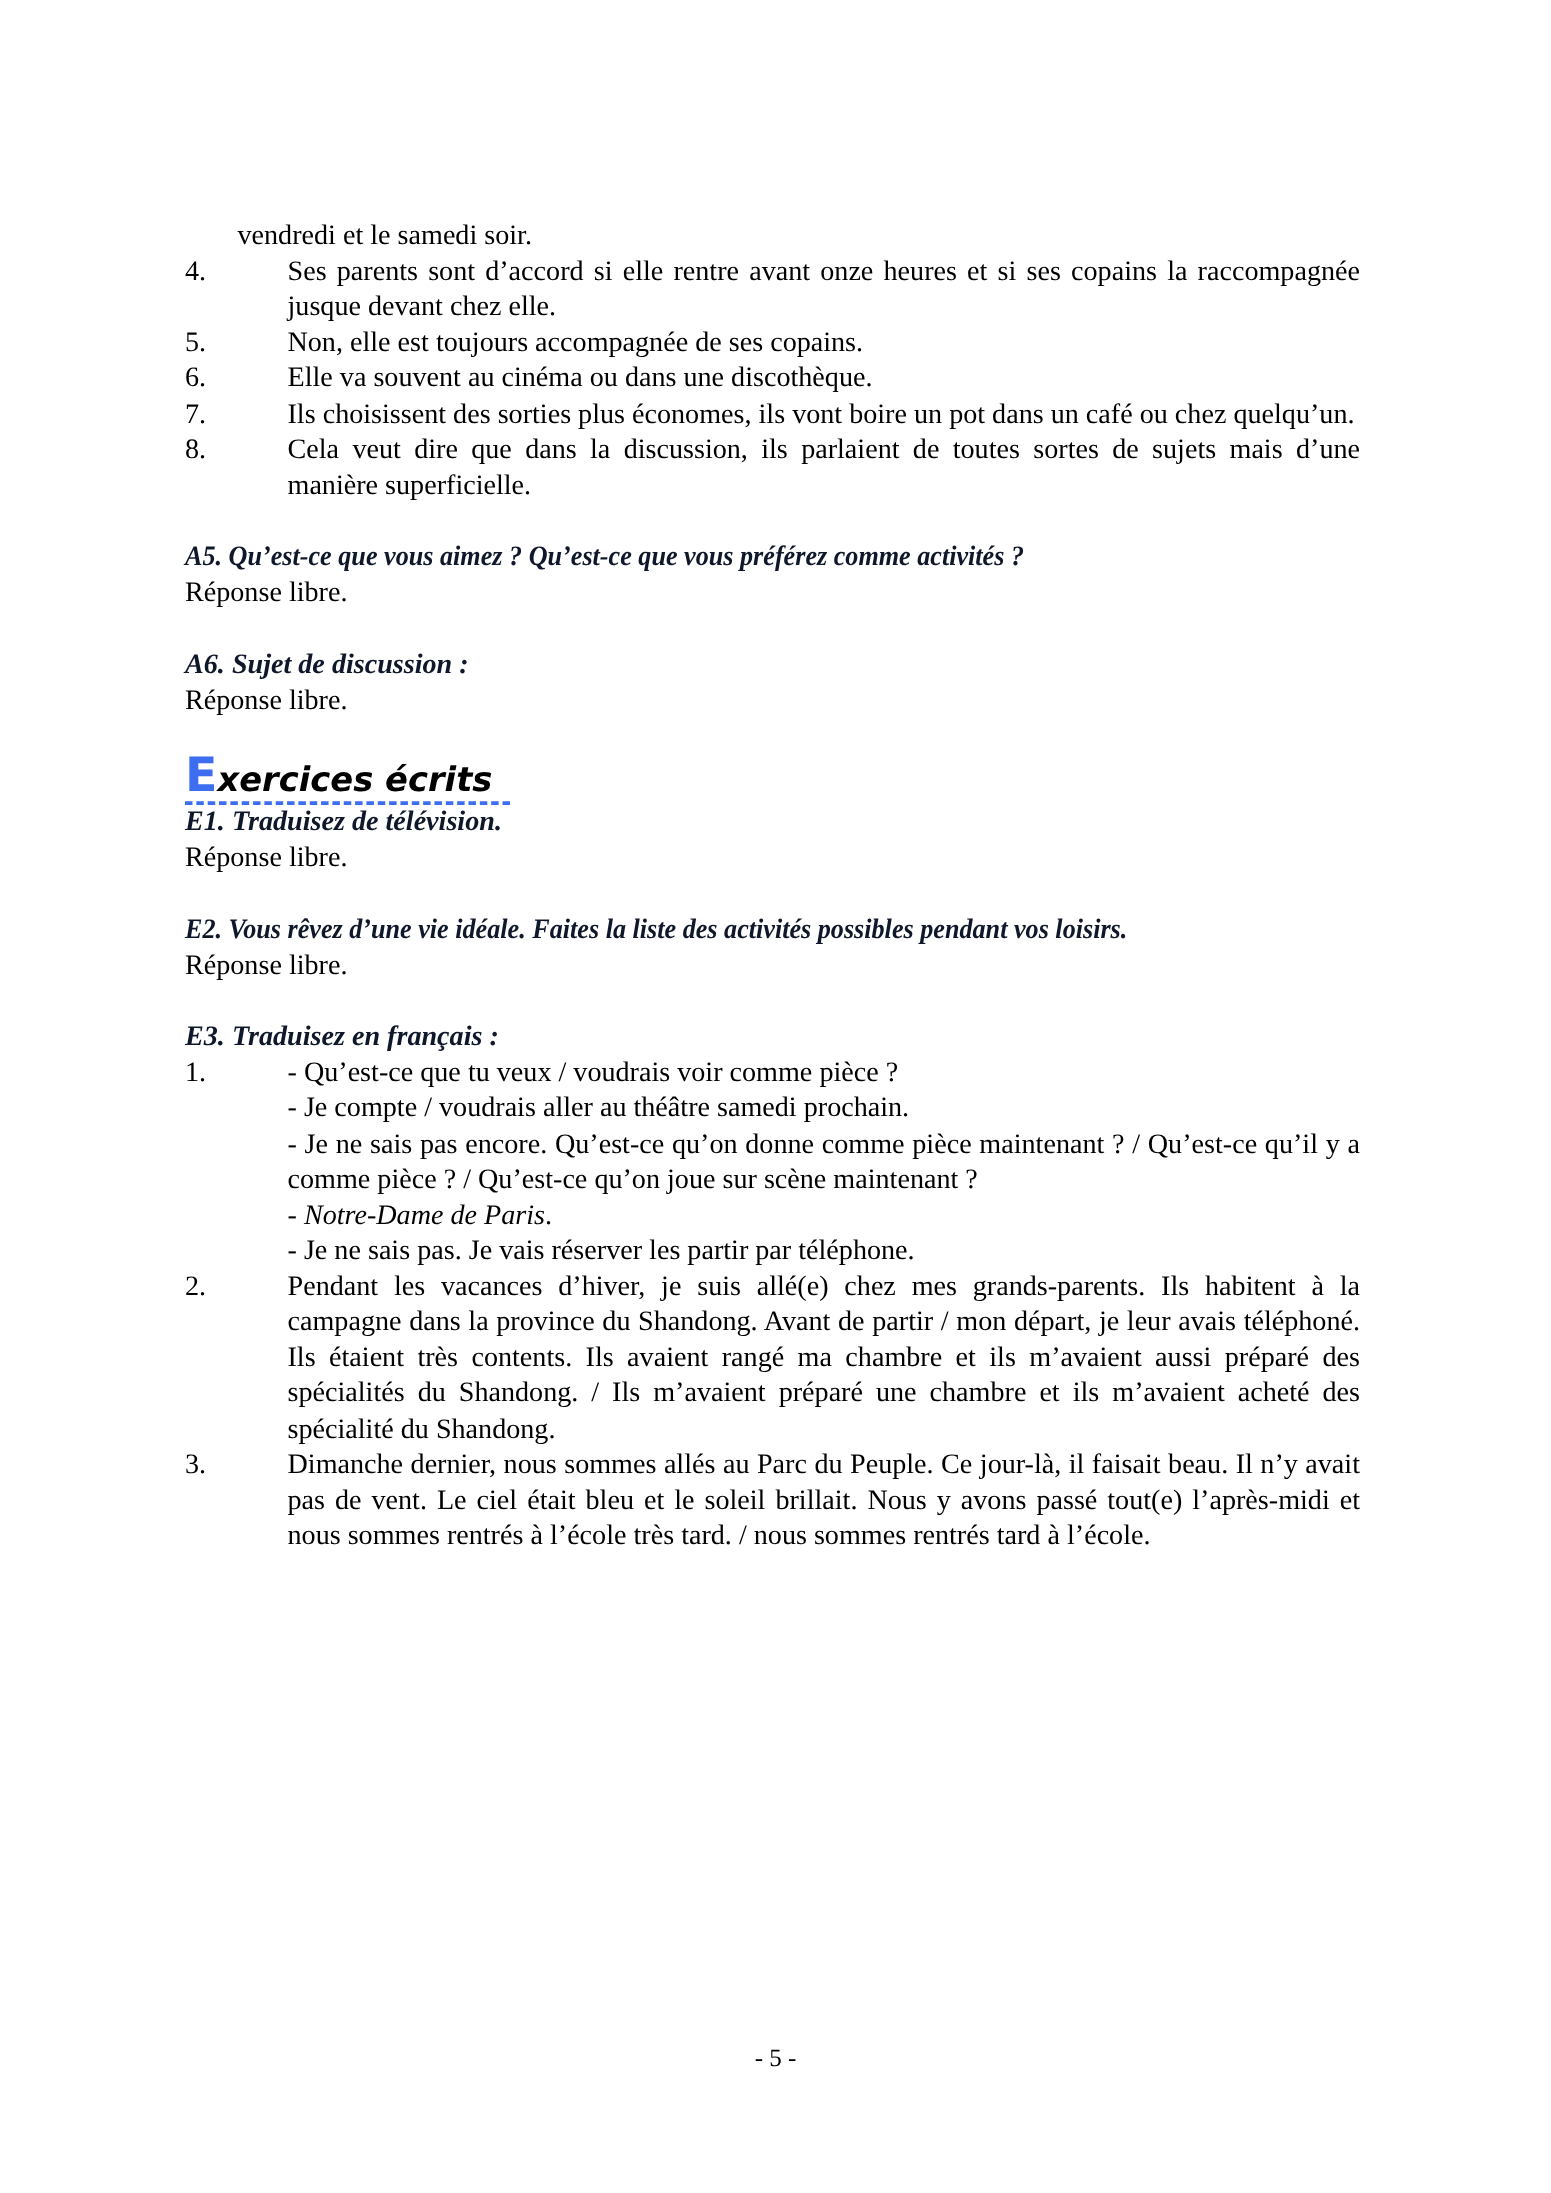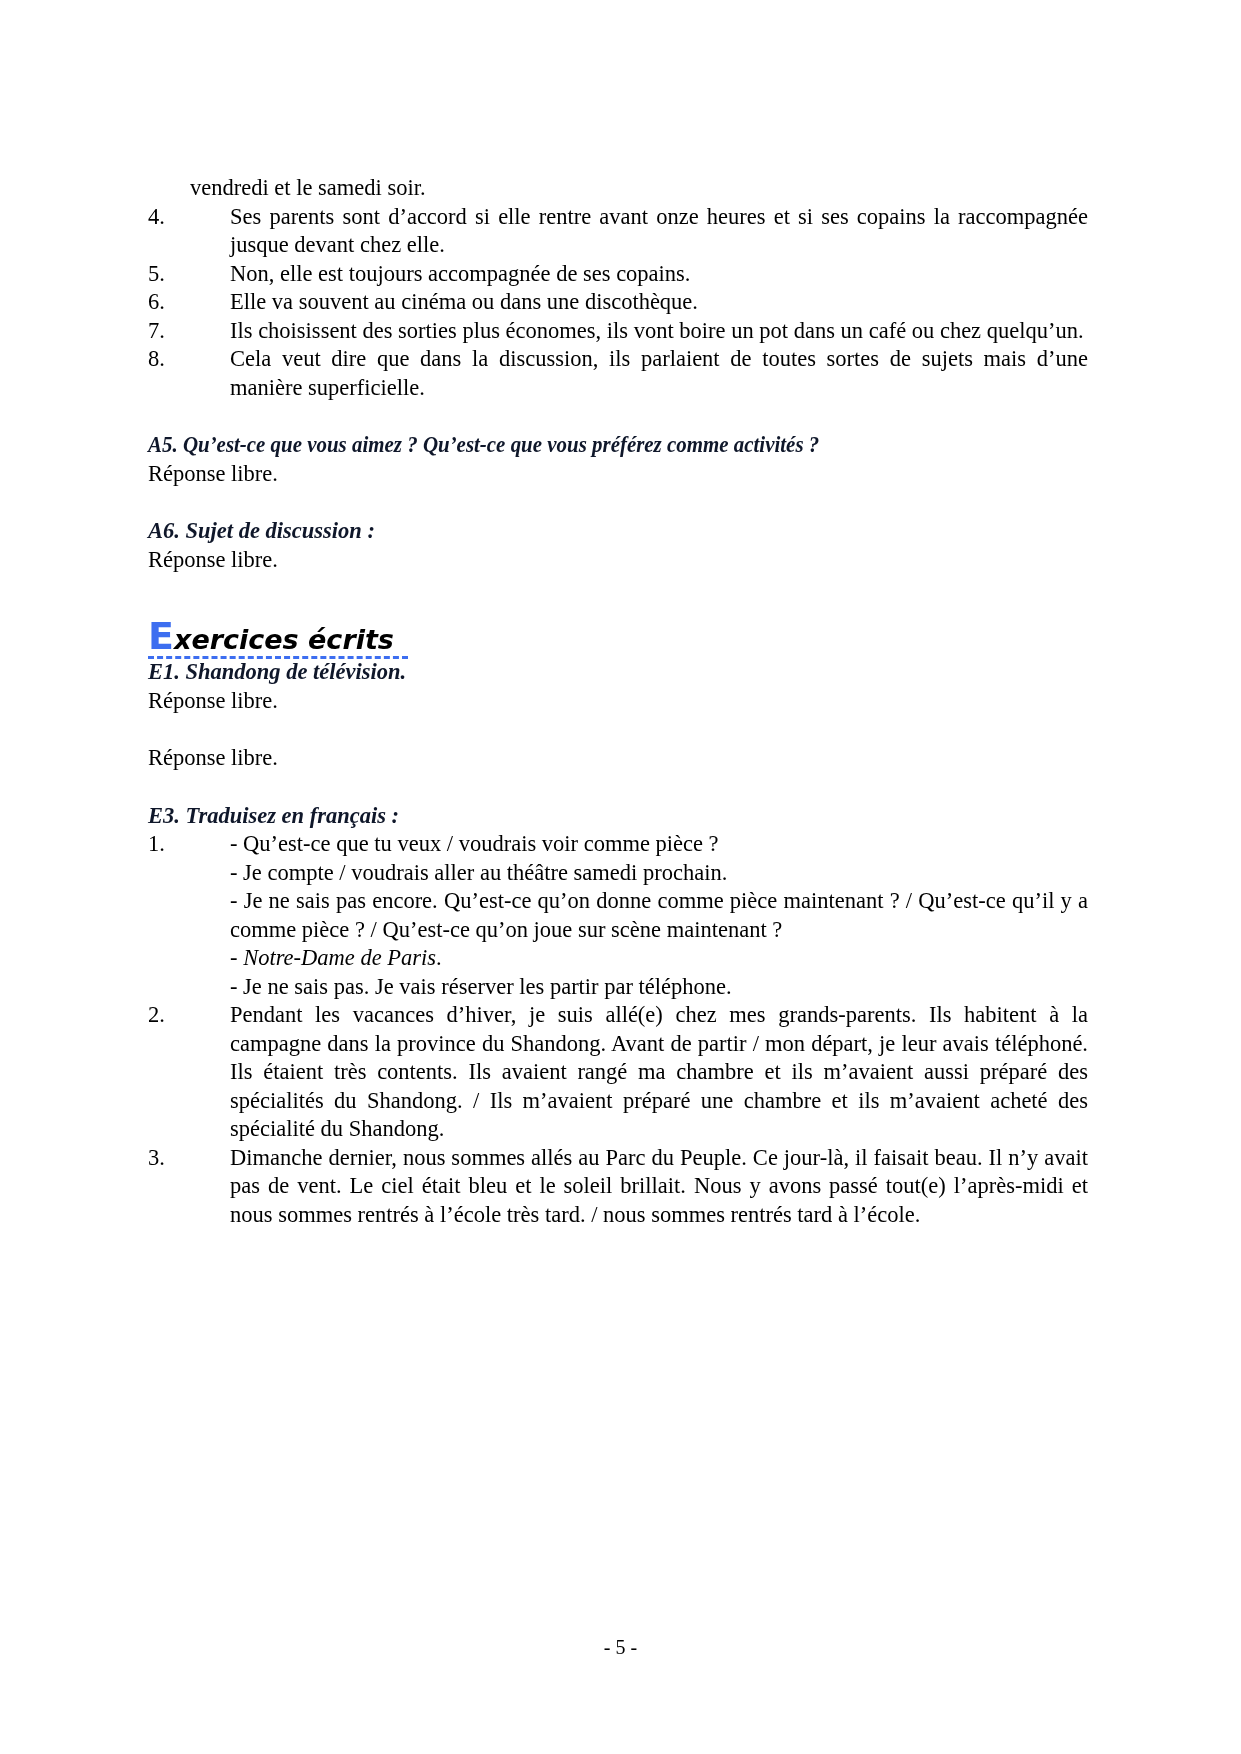--- a/index.html
+++ b/index.html
@@ -9,21 +9,21 @@
           font-size: 22.5px; line-height: 28.5px; }
   .num-item { display: flex; text-align: justify; }
   .num-item .n { width: 42px; flex: 0 0 42px; }
   .num-item .t { flex: 1; margin-left: 40px; }
   .cont { padding-left: 42px; margin-top: 26px; }
   .q { color: #0f172a; font-style: italic; font-weight: bold; }
   .q-narrow { transform: scaleX(0.93); transform-origin: left; white-space: nowrap; display:block; }
   .gap { height: 29px; }
   .section-title { font-family: "DejaVu Sans", sans-serif; font-style: italic; font-weight: bold;
                    font-size: 27px; line-height: 36px; position: relative; display: inline-block;
-                   padding-right: 14px; margin-top: 22px; }
+                   padding-right: 14px; margin-top: 6px; }
   .section-title .cap { color: #3d6ef0; font-size: 38px; font-style: normal; }
   .section-title::after { content: ""; position: absolute; left: 0; right: 0; bottom: -1px;
                           border-bottom: 3px dashed #3d6ef0; }
   .dlg { display: block; }
   .footer { position: absolute; top: 1636px; left: 0; width: 1241px; text-align: center;
             font-size: 20px; }
 </style>
 </head>
 <body>
 
@@ -61,24 +61,27 @@
 
   <div class="gap"></div>
   <div class="q">A6. Sujet de discussion :</div>
   <div>Réponse libre.</div>
 
   <div class="gap" style="height:22px"></div>
   <div class="section-title">
     <span class="cap">E</span><span>xercices écrits</span>
   </div>
 
-  <div class="q">E1. Shandong de télévision.</div>
+  <div class="q">E1. Traduisez de télévision.</div>
   <div>Réponse libre.</div>
 
   <div class="gap"></div>
+  <div class="q">
+      <span class="q-narrow">E2. Vous rêvez d’une vie idéale. Faites la liste des activités possibles pendant vos loisirs.</span>
+    </div>
   <div>Réponse libre.</div>
 
   <div class="gap"></div>
   <div class="q">E3. Traduisez en français :</div>
 
   <div class="num-item">
     <span class="n">1.</span>
     <span class="t" style="text-align:left">
       <span class="dlg">- Qu’est-ce que tu veux / voudrais voir comme pièce ?</span>
       <span class="dlg">- Je compte / voudrais aller au théâtre samedi prochain.</span>

